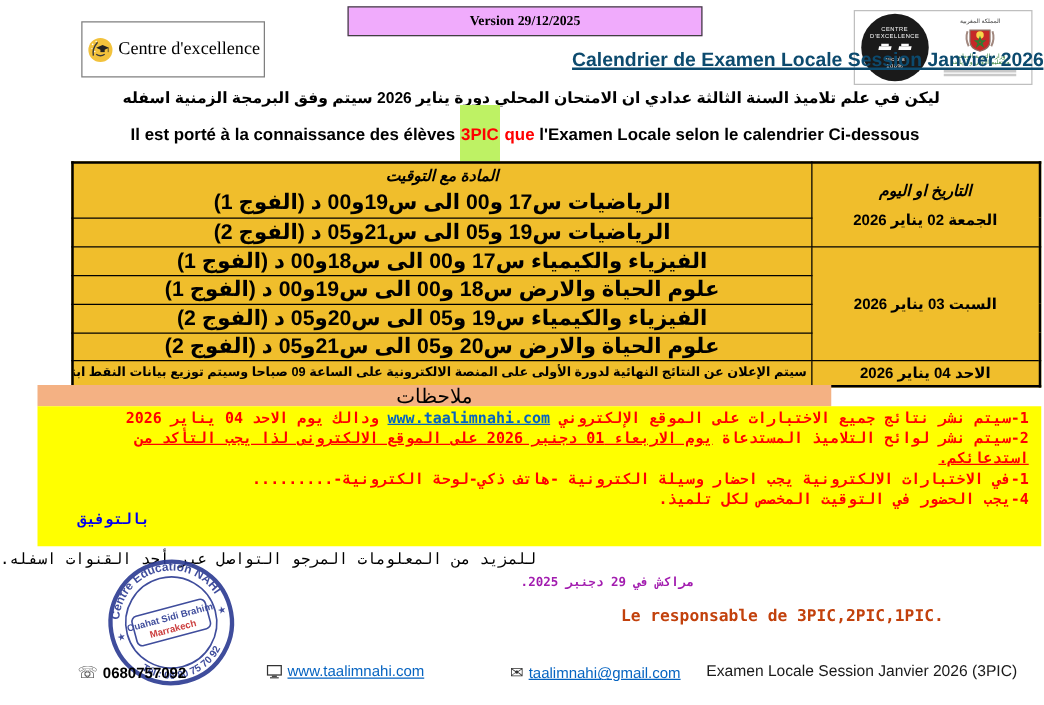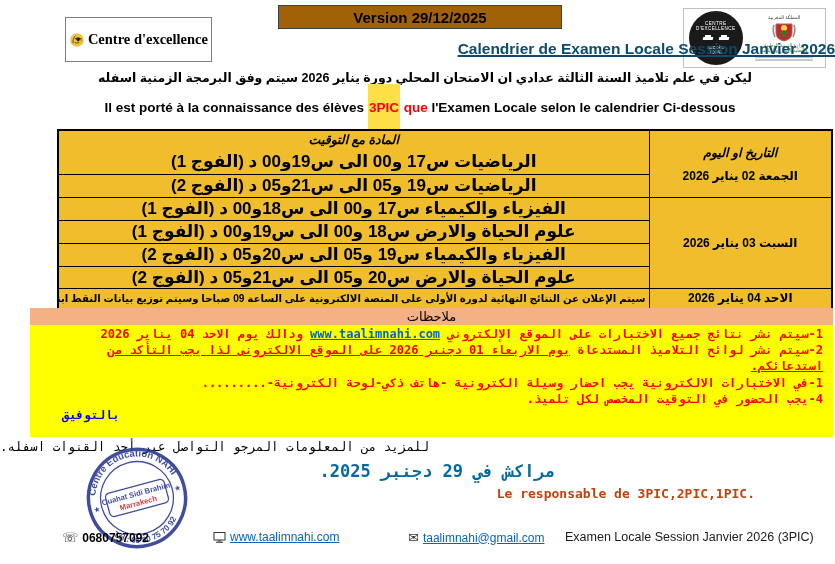--- a/index.html
+++ b/index.html
@@ -1,78 +1,78 @@
 <!DOCTYPE html>
 <html lang="fr"><head>
 <meta charset="utf-8">
 <style>
   html,body{margin:0;padding:0;background:#fff;}
   #page{position:relative;width:835px;height:564px;background:#fff;overflow:hidden;
         font-family:"Liberation Sans","DejaVu Sans",sans-serif;color:#000;}
 
   
   .version-box{position:absolute;left:278px;top:5px;width:282px;height:22px;
-      background:#a16207;border:1.5px solid #404040;display:flex;align-items:center;justify-content:center;
-      font-weight:bold;font-size:15px;}
+      background:#f0abfc;border:1.5px solid #404040;display:flex;align-items:center;justify-content:center;
+      font-weight:bold;font-size:11px;font-family:Liberation Serif, serif;}
   .logo-left{position:absolute;left:65px;top:17px;width:147px;height:45px;background:#fff;
       border:1px solid #7f7f7f;display:flex;align-items:center;gap:3px;padding:0 3px;box-sizing:border-box;}
-  .logo-left .brand-text{font-family:"Liberation Serif","DejaVu Serif",serif;font-size:14.5px;white-space:nowrap;font-weight:bold;}
+  .logo-left .brand-text{font-family:"Liberation Serif","DejaVu Serif",serif;font-size:14.5px;white-space:nowrap;}
   .logo-right{position:absolute;left:683px;top:8px;width:143px;height:60px;background:#fff;
       border:1px solid #bfbfbf;display:flex;align-items:center;justify-content:space-around;padding:2px;box-sizing:border-box;}
   .black-circle{width:54px;height:54px;border-radius:50%;background:#1a1a1a;color:#fff;
       display:flex;flex-direction:column;align-items:center;justify-content:center;line-height:1.15;}
   .black-circle .bc-t{font-size:4.6px;letter-spacing:.4px;text-align:center;}
   .bc-caps{display:flex;gap:6px;margin:3px 0;}
   .cap{width:10px;height:7px;position:relative;}
   .cap:before{content:"";position:absolute;left:0;top:2px;width:10px;height:3px;background:#fff;transform:skewX(-12deg);}
   .cap:after{content:"";position:absolute;left:2px;top:0;width:6px;height:2px;background:#fff;}
   .ministry{display:flex;flex-direction:column;align-items:center;line-height:1.25;width:72px;}
   .ministry .m-ar{font-size:4.8px;color:#3c3c3c;white-space:nowrap;}
   .ministry .m-green{font-size:4.8px;color:#2e7d32;white-space:nowrap;}
   .ministry .gray-line{width:58px;height:2px;background:#c9c9c9;margin-top:1.5px;}
 
   
   .doc-title{position:absolute;left:75px;top:40px;width:760px;text-align:right;
       color:#0c4a6e;font-weight:bold;font-size:15.5px;text-decoration:underline;text-decoration-thickness:2px;}
   .intro-ar{position:absolute;left:30px;top:70px;width:790px;text-align:center;direction:rtl;
       font-weight:bold;font-size:12.5px;}
   .intro-fr{position:absolute;left:20px;top:100px;width:800px;text-align:center;font-weight:bold;font-size:13.5px;}
-  .intro-fr .hl{color:#FF0000;background:#fde047;padding:16px 1px;}
+  .intro-fr .hl{color:#FF0000;background:#bef264;padding:16px 1px;}
   .intro-fr .rd{color:#FF0000;}
 
   
   table.exam{position:absolute;left:57px;top:129px;width:774px;border-collapse:collapse;
       background:#F0BE2C;table-layout:fixed;direction:rtl;}
   table.exam td{border:1px solid #000;text-align:center;vertical-align:middle;padding:0 3px;overflow:hidden;}
   table.exam{border:2px solid #000;}
   .c-date{width:183px;}
   .c-subj{width:591px;}
   .subj-line{font-weight:bold;font-size:17px;direction:rtl;white-space:nowrap;}
   .hdr-it{font-weight:bold;font-style:italic;font-size:12.5px;direction:rtl;}
   .date-txt{font-weight:bold;font-size:12px;direction:rtl;white-space:nowrap;}
   td.thick-bottom{border-bottom:2px solid #000;}
   td.thick-top{border-top:2px solid #000;}
   .announce{font-weight:bold;font-size:10.2px;white-space:nowrap;direction:rtl;}
 
   
-  .notes-header{position:absolute;left:30px;top:308px;width:803px;height:17px;background:#F4B183;
-      display:flex;align-items:center;justify-content:center;font-size:13px;direction:rtl;}
+  .notes-header{position:absolute;left:30px;top:308px;width:635px;height:17px;background:#F4B183;
+      display:flex;align-items:center;justify-content:center;font-size:16px;direction:rtl;}
   .notes-block{position:absolute;left:30px;top:325px;width:803px;height:112px;background:#FFFF00;
       box-sizing:border-box;padding:1px 10px 12px 6px;direction:rtl;text-align:right;
       font-family:"DejaVu Sans Mono","DejaVu Sans",monospace;font-weight:bold;color:#FF0000;
       font-size:12px;line-height:16.2px;}
   .notes-block a{color:#0563C1;text-decoration:underline;}
   .u{text-decoration:underline;}
   .closing-line{text-align:left;color:#0000EE;padding-left:26px;}
 
   
   .contact-line{position:absolute;left:0;top:439px;width:835px;text-align:left;direction:rtl;
       font-family:"DejaVu Sans Mono","DejaVu Sans",monospace;font-size:12.5px;}
-  .place-date{position:absolute;right:280px;top:461px;direction:rtl;color:#0369a1;font-weight:bold;
-      font-family:"DejaVu Sans Mono","DejaVu Sans",monospace;font-size:17px;}
+  .place-date{position:absolute;right:280px;top:461px;direction:rtl;color:#a21caf;font-weight:bold;
+      font-family:"DejaVu Sans Mono","DejaVu Sans",monospace;font-size:10px;}
   .responsible{position:absolute;right:80px;top:486px;color:#c2410c;font-weight:bold;
       font-family:"DejaVu Sans Mono","DejaVu Sans",monospace;font-size:13px;}
 
   
   .stamp{position:absolute;left:85px;top:446px;width:104px;height:104px;transform:rotate(-15deg);opacity:.9;}
 
   
   .footer{position:absolute;left:0;top:530px;width:835px;height:20px;font-size:12px;}
   .footer .f-item{position:absolute;top:0;display:flex;align-items:center;gap:4px;white-space:nowrap;}
   .footer a{color:#0563C1;text-decoration:underline;}

